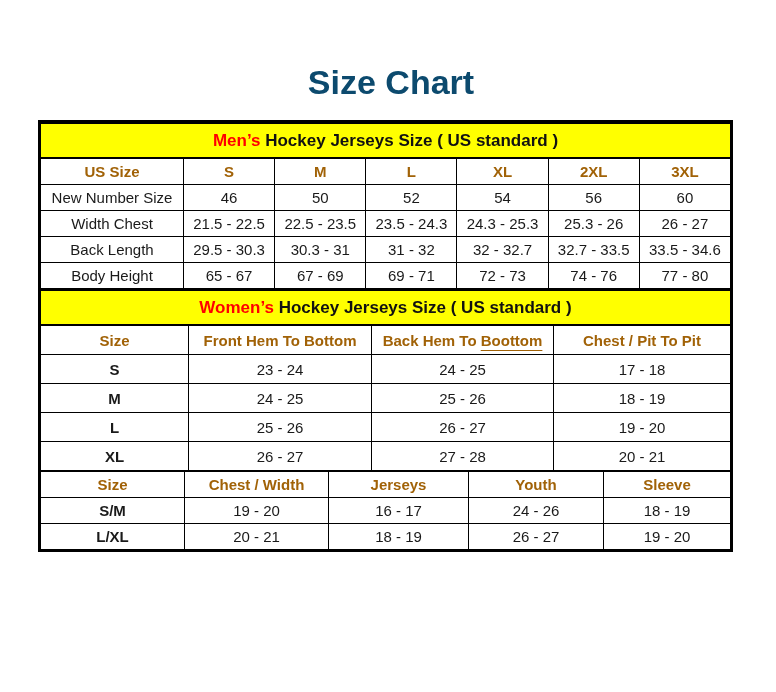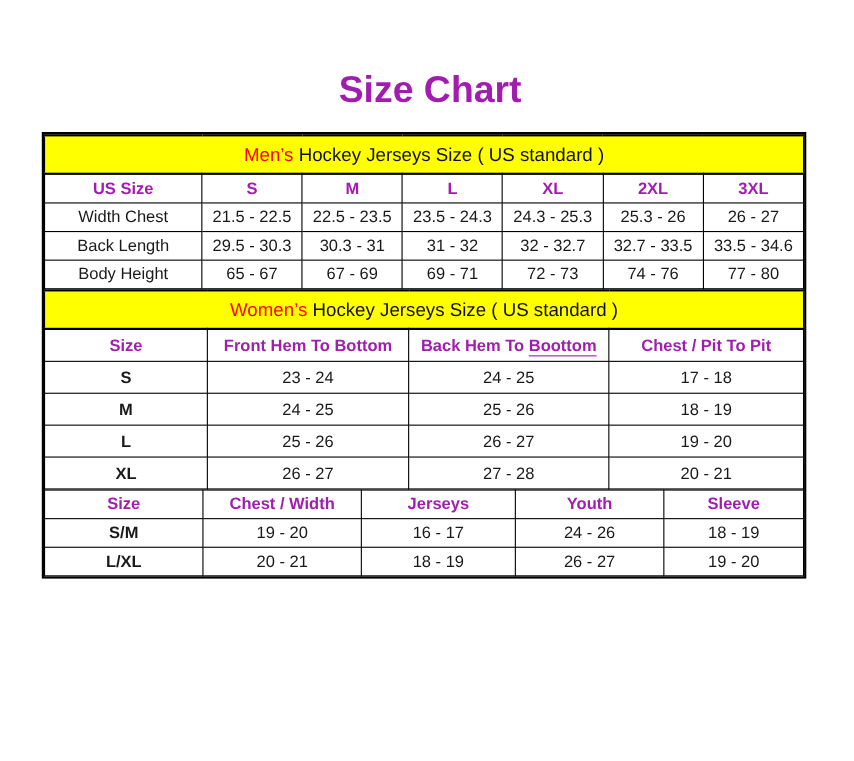--- a/index.html
+++ b/index.html
@@ -9,21 +9,21 @@
     font-family: "Liberation Sans", "DejaVu Sans", sans-serif;
     color: #1a1a1a;
     overflow: hidden;
   }
   .title {
     margin: 62px 0 18px 6px;
     text-align: center;
     font-size: 34px;
     line-height: 40px;
     font-weight: 700;
-    color: #a21caf;
+    color: #0c4a6e;
   }
   .tables-wrap {
     width: 695px;
     margin-left: 38px;
     border: 2px solid #000;
     box-sizing: border-box;
     background: #fff;
   }
   table.size-table {
     width: 100%;
@@ -38,25 +38,25 @@
     font-size: 15px;
     overflow: hidden;
     white-space: nowrap;
   }
   tr.band td {
     background: #ffff00;
     border-top: 2px solid #000;
     border-bottom: 2px solid #000;
     height: 33px;
     font-size: 17px;
-    font-weight: 400;
+    font-weight: 700;
     color: #111;
   }
   tr.band .hl { color: #ff0000; }
-  tr.hdr th { font-weight: 700; height: 25px; color: #a21caf; }
+  tr.hdr th { font-weight: 700; height: 25px; color: #a16207; }
   tr.data td { height: 25px; font-weight: 400; }
   .t-women tr.hdr th, .t-women tr.data td { height: 28px; }
   .t-women tr.data td:first-child,
   .t-youth tr.data td:first-child { font-weight: 700; }
   col.m0 { width: 143px; }
   col.w0 { width: 148px; } col.w1 { width: 183px; } col.w2 { width: 182px; }
   col.y0 { width: 144px; } col.y1 { width: 144px; } col.y2 { width: 140px; } col.y3 { width: 135px; }
   .squiggle {
     text-decoration-line: underline;
     text-decoration-style: wavy;
@@ -90,20 +90,29 @@
     <tr class="hdr">
       <th>US Size</th>
       <th>S</th>
       <th>M</th>
       <th>L</th>
       <th>XL</th>
       <th>2XL</th>
       <th>3XL</th>
     </tr>
     <tr class="data">
+      <td>New Number Size</td>
+      <td>46</td>
+      <td>50</td>
+      <td>52</td>
+      <td>54</td>
+      <td>56</td>
+      <td>60</td>
+    </tr>
+    <tr class="data">
       <td>Width Chest</td>
       <td>21.5 - 22.5</td>
       <td>22.5 - 23.5</td>
       <td>23.5 - 24.3</td>
       <td>24.3 - 25.3</td>
       <td>25.3 - 26</td>
       <td>26 - 27</td>
     </tr>
     <tr class="data">
       <td>Back Length</td>

